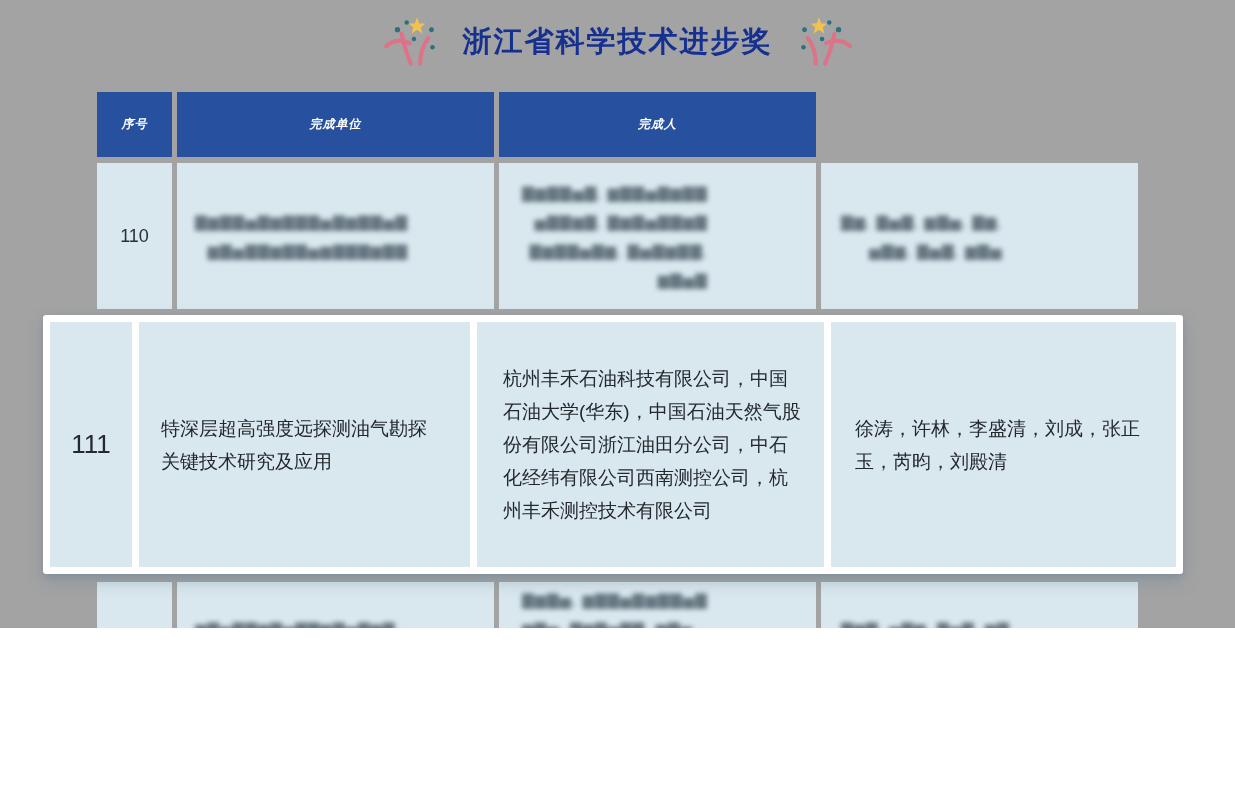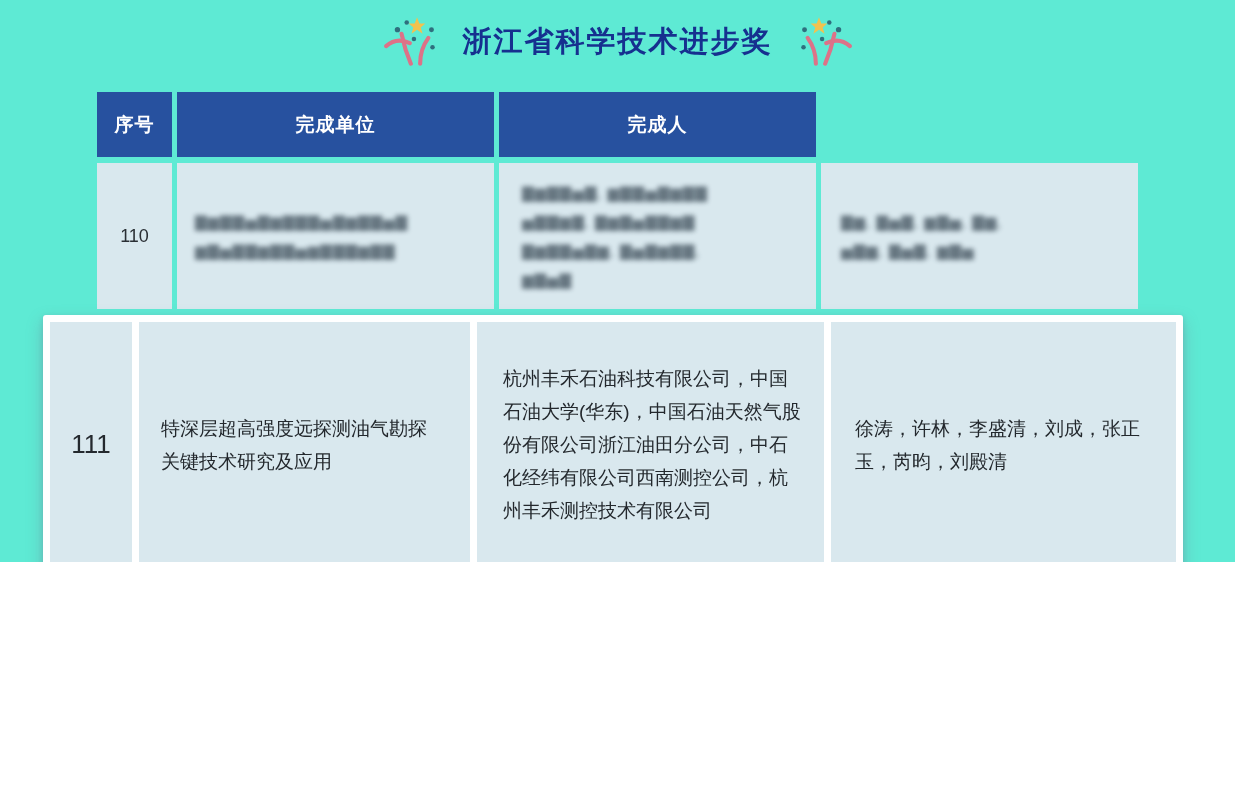--- a/index.html
+++ b/index.html
@@ -1,56 +1,57 @@
 <!DOCTYPE html>
 <html><head>
 <meta charset="utf-8">
 <style>
   html,body{margin:0;padding:0;background:#ffffff;}
   .page{
     position:relative;
-    width:1235px;height:562px;
-    background:#5eead4;
+    width:1235px;height:628px;
+    background:#a3a3a3;
     font-family:"Liberation Sans","DejaVu Sans",sans-serif;
     overflow:hidden;
     color:#24292e;
   }
   
   .title-row{
     margin-top:12px;height:58px;
     display:flex;align-items:center;justify-content:center;gap:14px;
   }
   .page-title{
     font-size:29px;font-weight:bold;color:#16308f;
     letter-spacing:2px;line-height:58px;
   }
   .fw{width:66px;height:50px;}
   .fw.flip{transform:scaleX(-1);}
   
   .award-table{margin:22px 0 0 97px;width:1041px;}
   .gap-row{display:flex;gap:5px;}
   .thead .cell{
-    background:#27519f;color:#ffffff;font-weight:bold;font-size:19px;
+    background:#27519f;color:#ffffff;font-weight:bold;font-size:12px;
     height:65px;display:flex;align-items:center;justify-content:center;
     letter-spacing:1px;
+    font-style:italic;
   }
   .c1{width:75px;}
   .c2{width:317px;}
   .c3{width:317px;}
   .c4{width:317px;}
   .band{
     margin-top:8px;height:64px;background:#ddeaf0;
     display:flex;align-items:center;justify-content:center;
     font-size:18px;font-weight:bold;color:#1f2730;letter-spacing:2px;
   }
   .body-row{margin-top:6px;}
   .body-row .cell{
     background:#d9e8ee;display:flex;align-items:center;
   }
-  .row-110 .cell{height:146px;}
+  .row-110 .cell{height:146px;text-align:right;}
   .row-112{margin-top:8px;border-radius:16px;}
   .row-112 .cell{height:121px;}
   .serial{justify-content:center;font-size:18px;color:#2a2f34;}
   .redacted{
     filter:blur(2.6px);
     color:#5a6a75;
     font-size:15px;line-height:29px;letter-spacing:1px;
     opacity:.9;
   }
   .pad-name{padding-left:18px;}

